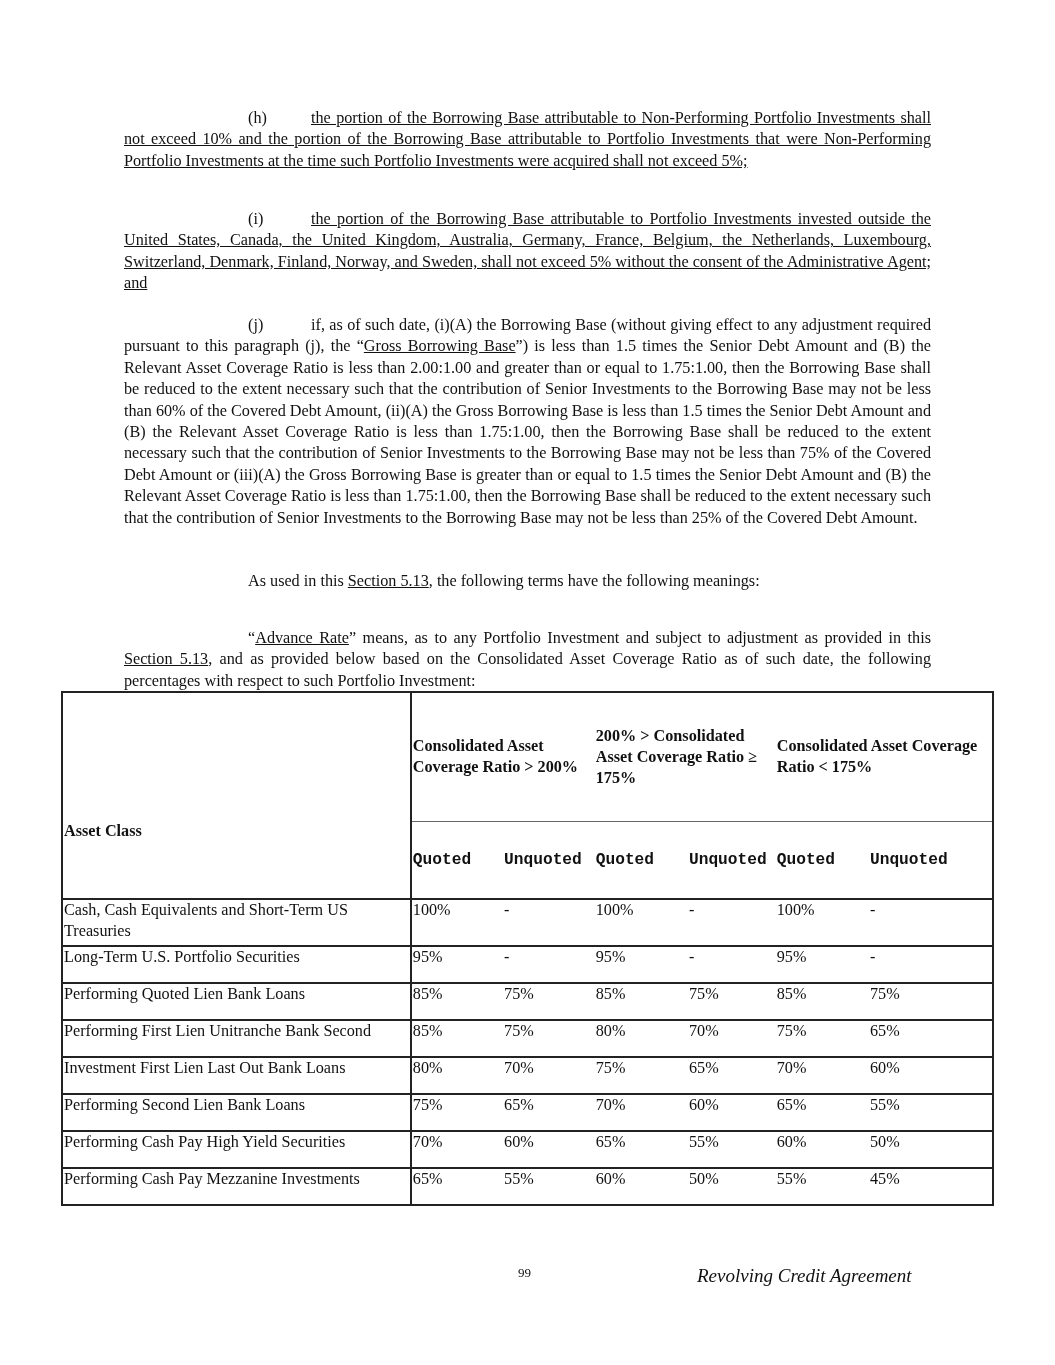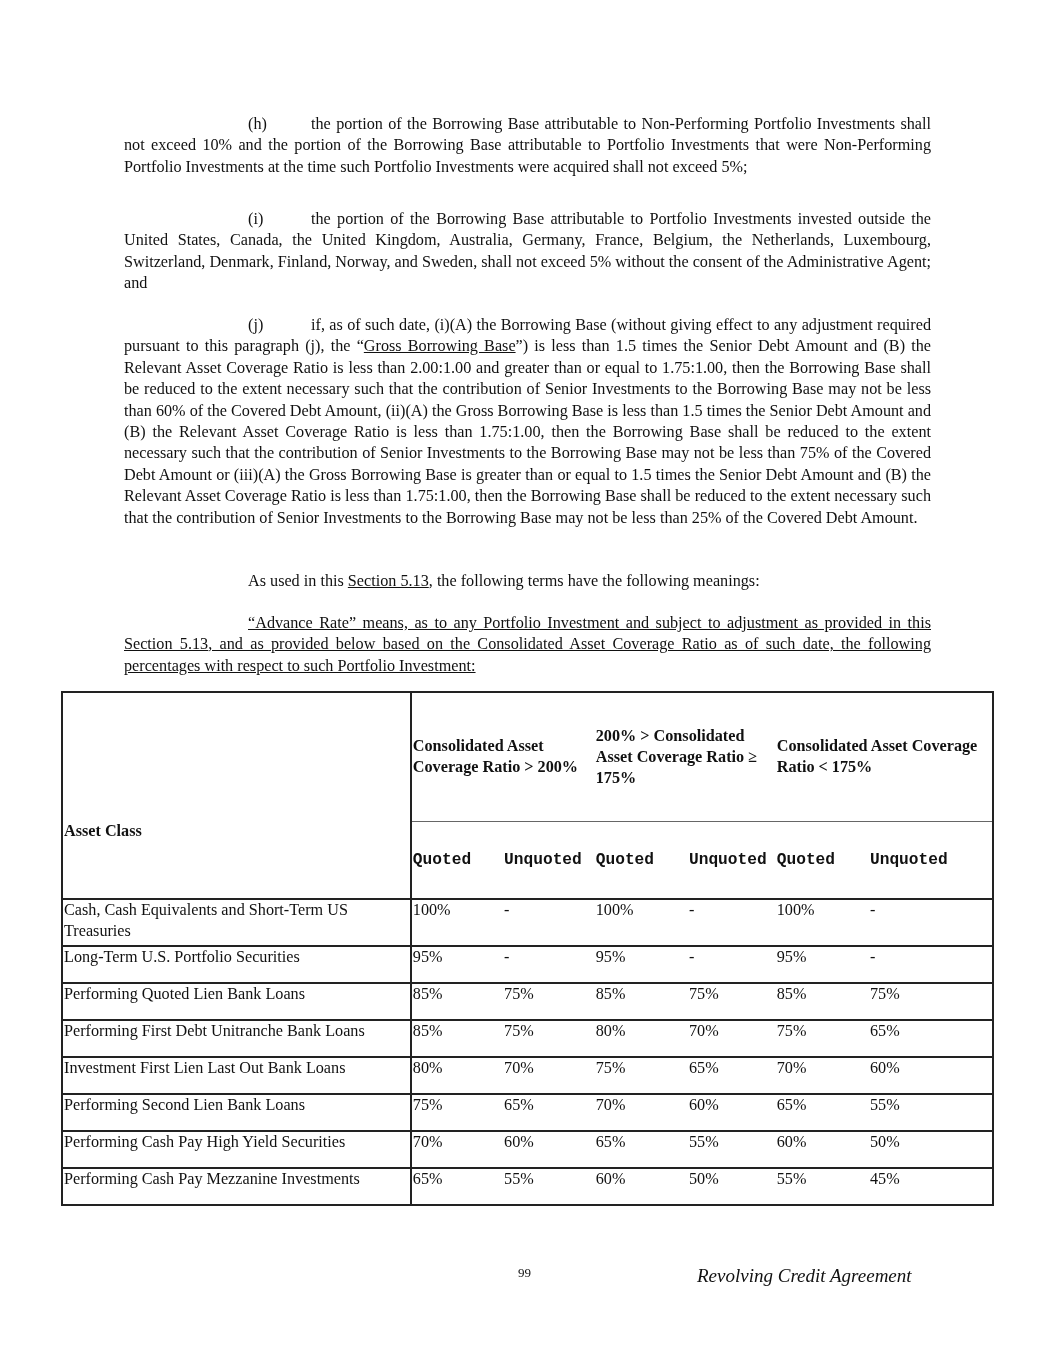--- a/index.html
+++ b/index.html
@@ -22,37 +22,37 @@
   .sub { height: 76px; vertical-align: middle !important; }
   td.sub-top { border-top: 1px solid #666 !important; font-family: Liberation Mono, monospace; }
   .row td { height: 35px; }
   .row.tall td { height: 45px; }
   .footer-num { position: absolute; left: 518px; top: 1265px; font-size: 13px; }
   .footer-title { position: absolute; left: 697px; top: 1265px; font-size: 19px; font-style: italic; }
 </style>
 </head>
 <body>
 
-<p class="para" style="top:114px;">
+<p class="para" style="top:108px;text-decoration:underline;">
   <span class="ind"></span><span class="lbl">(h)</span><span>the portion of the Borrowing Base attributable to Non-Performing Portfolio Investments shall not exceed 10% and the portion of the Borrowing Base attributable to Portfolio Investments that were Non-Performing Portfolio Investments at the time such Portfolio Investments were acquired shall not exceed 5%;</span>
 </p>
 
-<p class="para" style="top:209px;">
+<p class="para" style="top:209px;text-decoration:underline;">
   <span class="ind"></span><span class="lbl">(i)</span><span>the portion of the Borrowing Base attributable to Portfolio Investments invested outside the United States, Canada, the United Kingdom, Australia, Germany, France, Belgium, the Netherlands, Luxembourg, Switzerland, Denmark, Finland, Norway, and Sweden, shall not exceed 5% without the consent of the Administrative Agent; and</span>
 </p>
 
 <p class="para" style="top:315px;">
   <span class="ind"></span><span class="lbl">(j)</span><span>if, as of such date, (i)(A) the Borrowing Base (without giving effect to any adjustment required pursuant to this paragraph (j), the “</span><span class="u">Gross Borrowing Base</span><span>”) is less than 1.5 times the Senior Debt Amount and (B) the Relevant Asset Coverage Ratio is less than 2.00:1.00 and greater than or equal to 1.75:1.00, then the Borrowing Base shall be reduced to the extent necessary such that the contribution of Senior Investments to the Borrowing Base may not be less than 60% of the Covered Debt Amount, (ii)(A) the Gross Borrowing Base is less than 1.5 times the Senior Debt Amount and (B) the Relevant Asset Coverage Ratio is less than 1.75:1.00, then the Borrowing Base shall be reduced to the extent necessary such that the contribution of Senior Investments to the Borrowing Base may not be less than 75% of the Covered Debt Amount or (iii)(A) the Gross Borrowing Base is greater than or equal to 1.5 times the Senior Debt Amount and (B) the Relevant Asset Coverage Ratio is less than 1.75:1.00, then the Borrowing Base shall be reduced to the extent necessary such that the contribution of Senior Investments to the Borrowing Base may not be less than 25% of the Covered Debt Amount.</span>
 </p>
 
 <p class="para" style="top:571px;">
   <span class="ind"></span><span>As used in this </span><span class="u">Section 5.13</span><span>, the following terms have the following meanings:</span>
 </p>
 
-<p class="para" style="top:613px;text-decoration:underline;">
+<p class="para" style="top:628px;">
   <span class="ind"></span><span>“</span><span class="u">Advance Rate</span><span>” means, as to any Portfolio Investment and subject to adjustment as provided in this </span><span class="u">Section 5.13</span><span>, and as provided below based on the Consolidated Asset Coverage Ratio as of such date, the following percentages with respect to such Portfolio Investment:</span>
 </p>
 
 <table class="adv">
   <tbody id="tbl-body">
     <tr>
       <td class="assethdr hdr" rowspan="2" style="padding-top:72px;">Asset Class</td>
       <td class="grp hdr cl" colspan="2" style="border-bottom:none;">Consolidated Asset Coverage Ratio &gt; 200%</td>
       <td class="grp hdr c" colspan="2" style="border-bottom:none;">200% &gt; Consolidated Asset Coverage Ratio ≥ 175%</td>
       <td class="grp hdr cr" colspan="2" style="border-bottom:none;">Consolidated Asset Coverage Ratio &lt; 175%</td>
@@ -86,21 +86,21 @@
       <tr class="row">
         <td>Performing Quoted Lien Bank Loans</td>
         <td class="cl" style="width: 91px;">85%</td>
         <td class="c" style="width: 91px;">75%</td>
         <td class="c" style="width: 93px;">85%</td>
         <td class="c" style="width: 87px;">75%</td>
         <td class="c" style="width: 93px;">85%</td>
         <td class="cr" style="width: 123px;">75%</td>
       </tr>
       <tr class="row">
-        <td>Performing First Debt Unitranche Bank Loans</td>
+        <td>Performing First Lien Unitranche Bank Second</td>
         <td class="cl" style="width: 91px;">85%</td>
         <td class="c" style="width: 91px;">75%</td>
         <td class="c" style="width: 93px;">80%</td>
         <td class="c" style="width: 87px;">70%</td>
         <td class="c" style="width: 93px;">75%</td>
         <td class="cr" style="width: 123px;">65%</td>
       </tr>
       <tr class="row">
         <td>Investment First Lien Last Out Bank Loans</td>
         <td class="cl" style="width: 91px;">80%</td>

